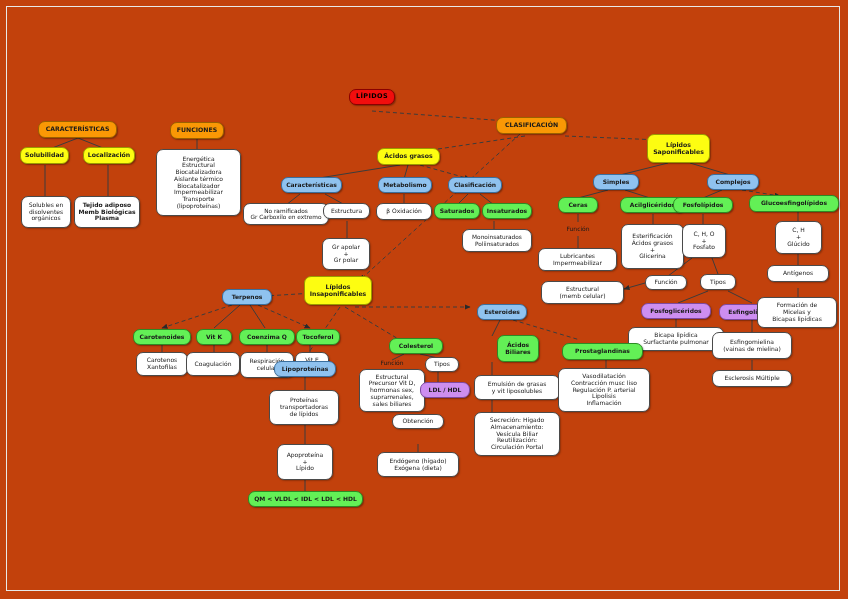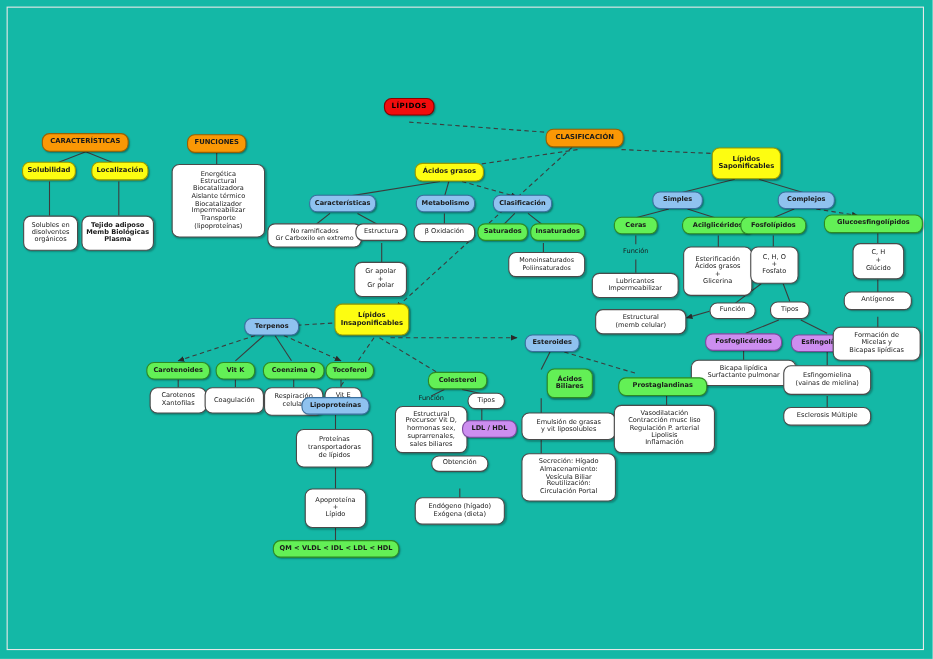--- a/index.html
+++ b/index.html
@@ -4,21 +4,21 @@
 <title>Mapa conceptual LÍPIDOS</title>
 <style>
   html,body{margin:0;padding:0;background:#fff;}
   body{
     font-family:"DejaVu Sans","Liberation Sans",sans-serif;
     -webkit-font-smoothing:antialiased;
   }
   #canvas{
     position:relative;
     width:848px;height:599px;
-    background:#14b8a6;
+    background:#c2410c;
     overflow:hidden;
   }
   
   #sheet-frame{
     position:absolute;left:6px;top:6px;width:834px;height:585px;
     border:1px solid #e8e8e8;
     box-sizing:border-box;
     pointer-events:none;
   }
   svg#edges{

